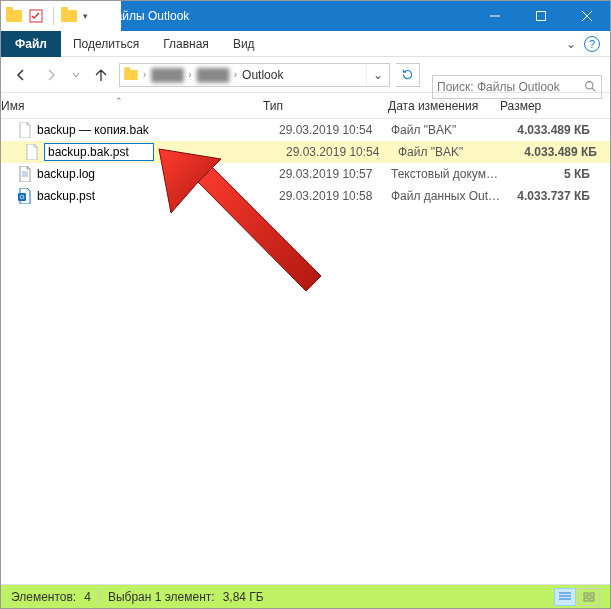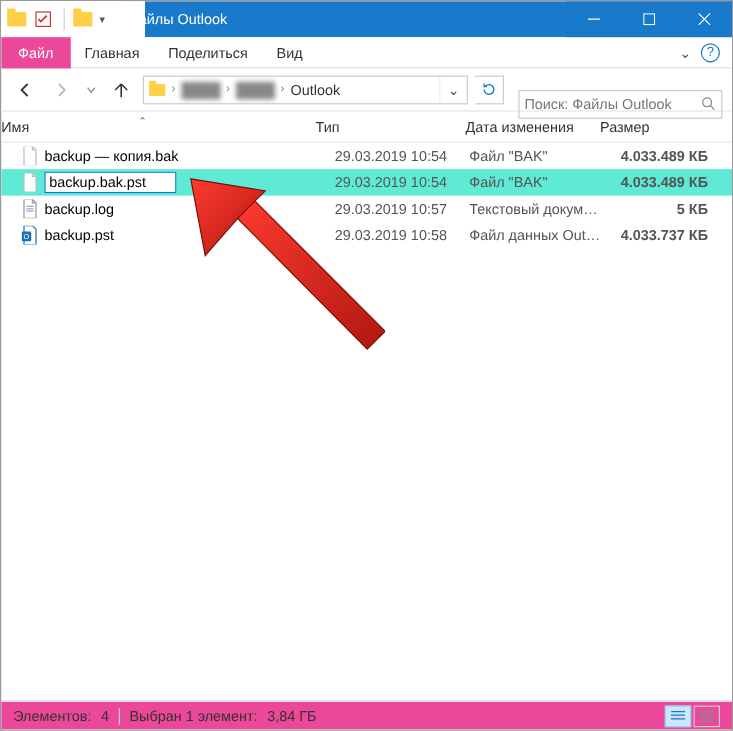--- a/index.html
+++ b/index.html
@@ -16,21 +16,21 @@
   .win-btn.minimize, .win-btn.maximize { background:#1979ca; }
   .win-btn.close { background:#1979ca; }
   .titlebar { background: linear-gradient(to right, #fff 0, #fff 120px, #1979ca 120px, #1979ca 100%); }
   .titlebar .title-text { color:#fff; }
   .qat { background:#fff; height:100%; padding-right:10px; }
   .qat-dd { color:#555; font-size:9px; padding:0 3px;}
   .sep-v { width:1px; height:18px; background:#ccc; margin:0 4px;}
 
   
   .ribbon { height:26px; background:#fff; display:flex; align-items:stretch; border-bottom:1px solid #e0e0e0; font-size:12px; }
-  .file-tab { background:#ec4899; color:#fff; padding:13px 14px; display:flex; align-items:center; }
+  .file-tab { background:#0c4a6e; color:#fff; padding:13px 14px; display:flex; align-items:center;font-weight:bold; }
   .tab { padding:0 12px; display:flex; align-items:center; color:#333; }
   .ribbon-right { margin-left:auto; display:flex; align-items:center; gap:8px; padding:0 10px; color:#1979ca; }
   .chev { font-size:12px; color:#555; }
   .help { width:16px;height:16px;border-radius:50%;border:1px solid #1979ca;color:#1979ca;display:flex;align-items:center;justify-content:center;font-size:11px;}
 
   
   .navrow { height:36px; display:flex; align-items:center; padding:4px 8px; gap:6px; border-bottom:1px solid #e5e5e5; }
   .nav-btn { width:24px;height:24px; display:flex;align-items:center;justify-content:center; color:#9a9a9a; }
   .nav-btn.enabled { color:#333; }
   .addr { flex:1; height:24px; border:1px solid #ccc; display:flex; align-items:center; font-size:12px; background:#fff; }
@@ -48,31 +48,31 @@
   .col { position:relative; }
   .col.name { width:262px; }
   .col.date { width:112px; }
   .col.type { width:125px; }
   .col.size { width:80px; text-align:left; }
   .sort-ind { position:absolute; left:114px; top:-3px; font-size:9px; color:#777; }
 
   
   .filelist { font-size:12px; }
   .row { height:22px; display:flex; align-items:center; padding-left:16px; }
-  .row.selected { background:#5eead4; }
+  .row.selected { background:#fef9c3;justify-content:center; }
   .cell { overflow:hidden; white-space:nowrap; text-overflow:ellipsis; }
   .cell.name { width:262px; display:flex; align-items:center; gap:4px; }
   .cell.date { width:112px; color:#555; }
   .cell.type { width:125px; color:#555; }
   .cell.size { width:80px; text-align:right; color:#555; padding-right:6px;font-weight:bold; }
   .file-icon { width:16px; height:16px; display:flex; align-items:center; justify-content:center; flex-shrink:0; }
   .rename-box { border:1px solid #0078d7; background:#fff; height:18px; padding:0 3px; font-size:12px; font-family:inherit; width:110px; }
 
   
-  .status { position:absolute; bottom:0; left:0; right:0; height:24px; border-top:1px solid #e0e0e0; display:flex; align-items:center; font-size:12px; color:#333; padding:0 10px; gap:8px; background:#ec4899;}
+  .status { position:absolute; bottom:0; left:0; right:0; height:24px; border-top:1px solid #e0e0e0; display:flex; align-items:center; font-size:12px; color:#333; padding:0 10px; gap:8px; background:#bef264;}
   .status .divider { width:1px; height:14px; background:#ccc; }
   .status-right { margin-left:auto; display:flex; gap:2px; }
   .view-toggle { width:22px; height:18px; border:1px solid #ccc; display:flex; align-items:center; justify-content:center; }
   .view-toggle.active { background:#cce8ff; border-color:#99cfff; }
 
   
   .arrow-overlay { position:absolute; pointer-events:none; z-index:50; }
 
   
   .folder-glyph { width:16px; height:12px; background:#ffcf48; border-radius:1px; position:relative; }
@@ -116,22 +116,22 @@
       <svg width="10" height="10" viewBox="0 0 10 10">
           <line x1="0" y1="0" x2="10" y2="10" stroke="#fff" stroke-width="1"></line>
           <line x1="10" y1="0" x2="0" y2="10" stroke="#fff" stroke-width="1"></line>
         </svg>
     </div>
   </div>
 </div>
 
 <div class="ribbon">
   <div class="file-tab">Файл</div>
+  <div class="tab">Поделиться</div>
   <div class="tab">Главная</div>
-  <div class="tab">Поделиться</div>
   <div class="tab">Вид</div>
   <div class="ribbon-right">
     <span class="chev">⌄</span>
     <span class="help">?</span>
   </div>
 </div>
 
 <div class="navrow">
   <div class="nav-btn enabled">
     <svg width="16" height="16" viewBox="0 0 16 16">

